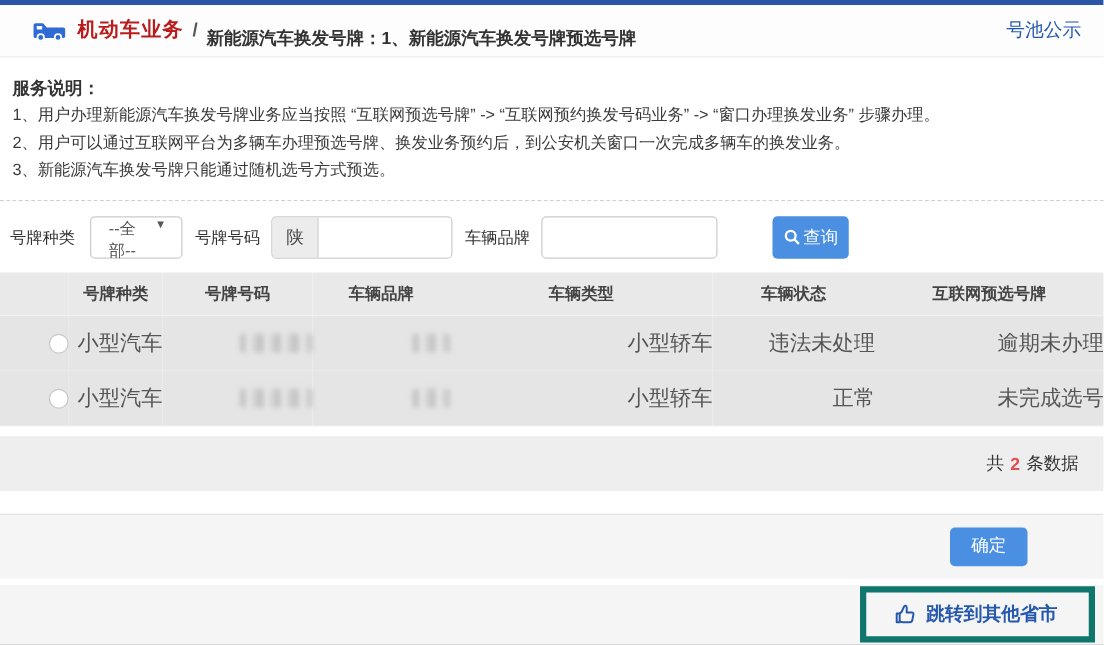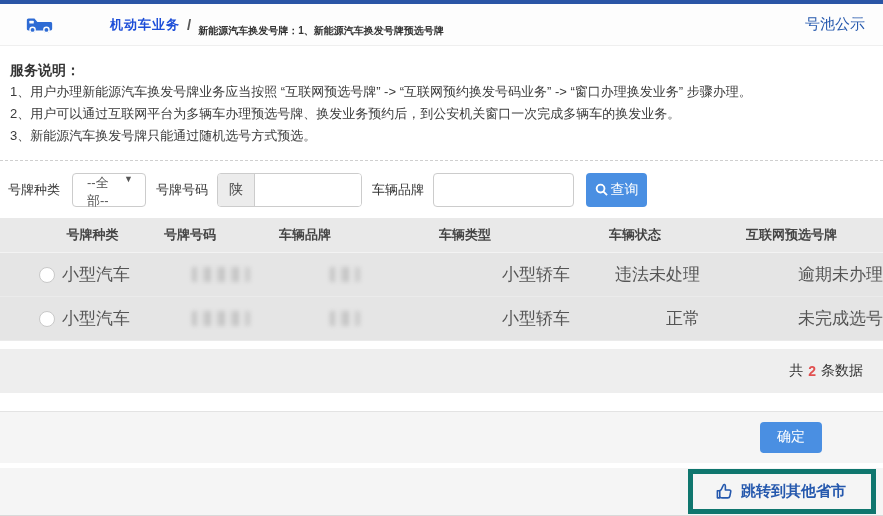--- a/index.html
+++ b/index.html
@@ -6,23 +6,23 @@
   html,body { background:#fff; }
   body { font-family: "Liberation Sans", "DejaVu Sans", sans-serif; color:#333; }
   .page { width:883px; height:516px; margin:0 auto; background:#fff; overflow:hidden; position:relative; border-bottom:1px solid #d9d9d9;}
 
   
   .top-strip { height:4px; background:#2a55a6; }
 
   
   .header { height:42px; display:flex; align-items:center; padding:0 18px 0 26px; background:#fdfdfd; border-bottom:1px solid #efefef; }
   .truck { width:27px; height:21px; margin-right:9px; flex:none; }
-  .brand-title { font-size:13px; font-weight:bold; color:#1d4ed8; letter-spacing:1px;margin-left:48px; }
+  .brand-title { font-size:16px; font-weight:bold; color:#b91c1c; letter-spacing:1px; }
   .crumb-sep { color:#555; font-weight:bold; margin:0 7px; font-size:15px; }
-  .crumb-sub { font-size:10px; font-weight:bold; color:#333;margin-top:13px; }
+  .crumb-sub { font-size:14px; font-weight:bold; color:#333;margin-top:13px; }
   .header-spacer { flex:1; }
   .pool-link { font-size:15px; color:#2558ad; cursor:pointer; }
 
   
   .notice { padding:13px 28px 6px 10px; }
   .notice-title { font-size:14px; font-weight:bold; color:#333; line-height:22px; }
   .notice-item { font-size:13px; color:#3a3a3a; line-height:22px; }
   .dashed-sep { border:none; border-top:1px dashed #cfcfcf; margin:7px 0 0 0; }
 
   
@@ -30,21 +30,21 @@
   .f-label { font-size:13px; color:#333; flex:none; }
   .select-box { width:74px; height:34px; border:1px solid #ccc; border-radius:4px; margin:0 10px 0 12px;
     display:flex; align-items:flex-start; justify-content:space-between; padding:0 12px 0 14px; background:#fff; cursor:pointer;}
   .select-value { font-size:13px; color:#555; }
   .select-arrow { font-size:9px; color:#555; }
   .plate-group { width:145px; height:34px; border:1px solid #ccc; border-radius:4px; display:flex; overflow:hidden; margin:0 10px 0 9px; background:#fff;}
   .plate-prefix { width:37px; background:#ececec; border-right:1px solid #ccc; display:flex; align-items:center; justify-content:center; font-size:14px; color:#444; flex:none;}
   .plate-input { border:none; outline:none; width:100%; font-size:13px; padding:0 6px; font-family:inherit;}
   .brand-input { width:141px; height:34px; border:1px solid #ccc; border-radius:4px; margin:0 12px 0 9px; padding:0 8px; font-size:13px; outline:none; font-family:inherit;}
   .search-btn { width:61px; height:34px; background:#4a8fe2; border:none; border-radius:4px; color:#fff; font-size:14px;
-    display:flex; align-items:center; justify-content:center; gap:3px; cursor:pointer; font-family:inherit; }
+    display:flex; align-items:center; justify-content:center; gap:3px; cursor:pointer; font-family:inherit;margin-left:32px; }
 
   
   table { width:883px; border-collapse:collapse; table-layout:fixed; }
   thead td { background:#e9e9e9; height:34px; font-size:13px; font-weight:bold; color:#444; text-align:center; }
   tbody td { background:#e5e5e5; height:44px; font-size:17px; color:#555; text-align:right; border-bottom:1px solid #ebebeb; }
   tbody tr:first-child td { border-top:1px solid #f3f3f3; }
   .radio { width:16px; height:16px; border:1px solid #c9c9c9; border-radius:50%; background:#fff; display:inline-block; vertical-align:middle; cursor:pointer; }
   .blur-block { display:inline-block; height:15px; border-radius:2px; vertical-align:middle;
     background:repeating-linear-gradient(90deg,#c4c4c4 0 5px,#e6e6e6 5px 10px,#d2d2d2 10px 14px); filter:blur(2px); }
   .blur-plate { width:58px; }

